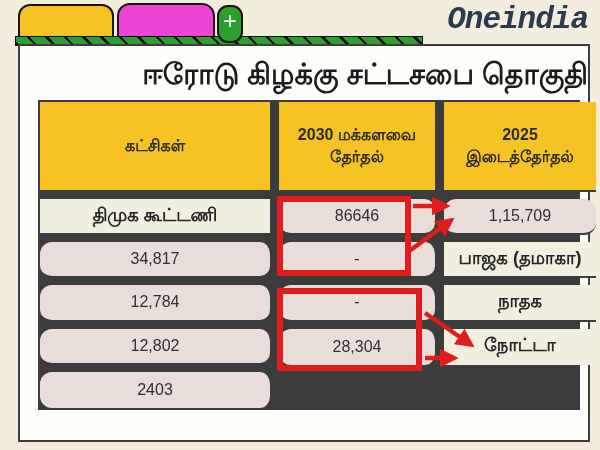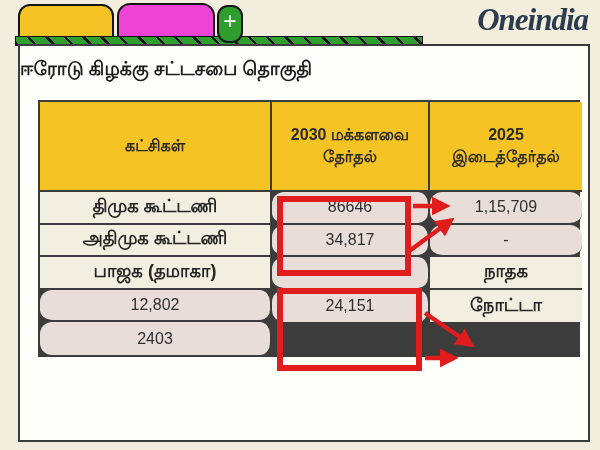--- a/index.html
+++ b/index.html
@@ -23,38 +23,38 @@
     display:flex; align-items:center; justify-content:center;
     font-size:23px; font-weight:400; line-height:1; padding-bottom:6px;
   }
   .hatch-bar{
     position:absolute; left:15px; top:36px; width:408px; height:10px;
     border:1.5px solid #111;
     background:repeating-linear-gradient(45deg,#111 0 2.5px,var(--green) 2.5px 13px);
   }
   .logo{
     position:absolute; right:12px; top:2px; color:var(--logo-color);
-    font-family:Liberation Serif, serif; font-style:italic; font-weight:bold; font-size:31px;
+    font-family:Liberation Mono, monospace; font-style:italic; font-weight:bold; font-size:31px;
     letter-spacing:-1px;
   }
   
   .card{
     position:absolute; left:18px; top:44px; width:572px; height:398px;
     background:var(--card-bg); border:2px solid var(--border-dark);
   }
   .title{
-    margin-top:12px; text-align:left; font-size:19px; font-weight:bold;
+    margin-top:12px; text-align:right; font-size:29px; font-weight:bold;
     color:var(--text-dark); letter-spacing:0px; white-space:nowrap;
   }
   
   .table{
-    position:absolute; left:18px; top:54px; width:542px; height:257px;
+    position:absolute; left:18px; top:54px; width:542px; height:310px;
     display:grid; grid-template-columns:232px 158px 152px;
     grid-template-rows:90px repeat(5, 1fr);
-    border:2px solid var(--border-dark); background:var(--border-dark);
+    border:2px solid var(--border-dark); background:var(--border-dark);gap:7px;
   }
   .cell{
     display:flex; align-items:center; justify-content:center; text-align:center;
     border-right:2px solid var(--border-dark); border-bottom:2px solid var(--border-dark);
     color:#262626; padding:2px 6px;
   }
   .cell:nth-child(3n){border-right:none;}
   .cell:nth-last-child(-n+3){border-bottom:none;}
   .th{background:var(--header-yellow); font-weight:bold; font-size:16px; line-height:1.4; color:#2b2b2b;}
   .party{background:var(--party-cell-bg); font-weight:bold; font-size:18px;}
@@ -86,30 +86,30 @@
     <div class="table">
 
       <div class="cell th">கட்சிகள்</div>
       <div class="cell th">2030 மக்களவை தேர்தல்</div>
       <div class="cell th">2025 இடைத்தேர்தல்</div>
 
       <div class="cell party">திமுக கூட்டணி</div>
       <div class="cell val">86646</div>
       <div class="cell val">1,15,709</div>
 
-      <div class="cell party">அதிமுக கூட்டணி</div>
       <div class="cell val">34,817</div>
       <div class="cell val">-</div>
 
       <div class="cell party">பாஜக (தமாகா)</div>
+      <div class="cell val">12,784</div>
       <div class="cell val">-</div>
 
       <div class="cell party">நாதக</div>
       <div class="cell val">12,802</div>
-      <div class="cell val">24,151</div>
+      <div class="cell val">28,304</div>
 
       <div class="cell party">நோட்டா</div>
       <div class="cell val">2403</div>
     </div>
   </div>
 
   <div class="hl-box hl-box1"></div>
   <div class="hl-box hl-box2"></div>
 
   <svg class="arrows" viewBox="0 0 600 450">

